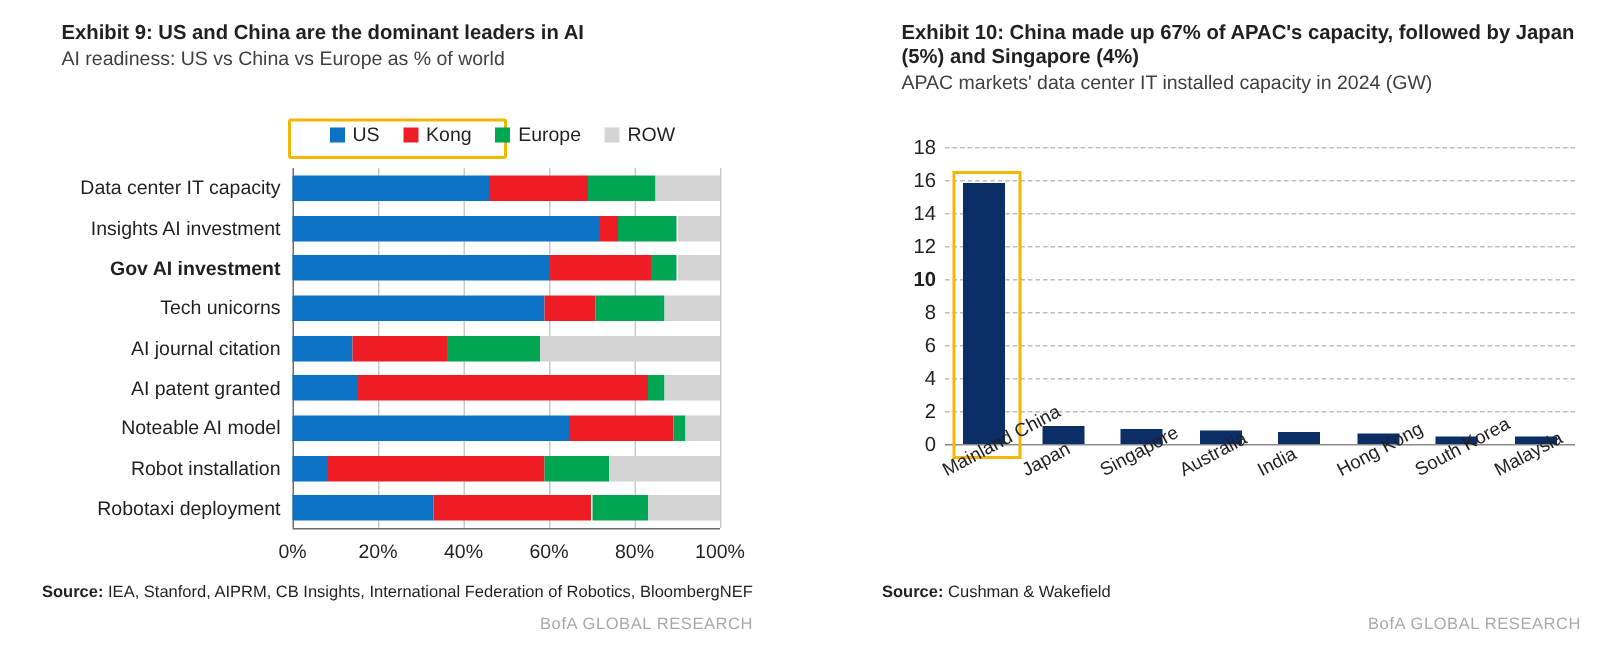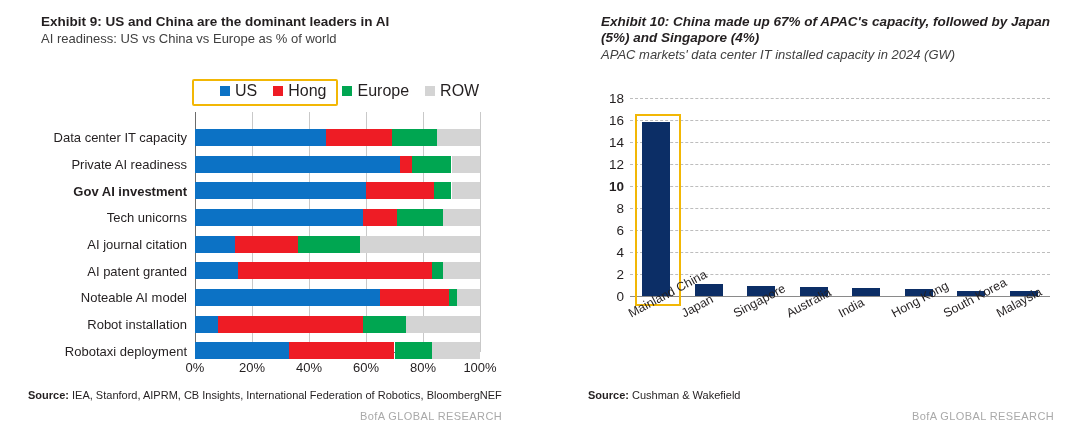--- a/index.html
+++ b/index.html
@@ -52,41 +52,40 @@
     color: #404040;
     margin-top: 1px;
   }
 
   
   .legend {
     position: absolute;
     display: flex;
     align-items: center;
     gap: 16px;
-    font-size: 16px;
+    font-size: 13px;
     padding-left: 20px;
   }
   .legend-item { display: flex; align-items: center; gap: 5px; }
   .legend-swatch { width: 10px; height: 10px; display: inline-block; }
   .legend-box {
     position: absolute;
     border: 2px solid #f2b705;
     border-radius: 2px;
   }
 
   
   .lplot {
     position: absolute;
   }
   .lrow {
     position: absolute;
     left: 0;
     height: 17px;
     width: 100%;
-    margin-top: 12px;
   }
   .lrow .cat {
     position: absolute;
     right: calc(100% + 8px);
     top: 50%;
     transform: translateY(-50%);
     white-space: nowrap;
     font-size: 13px;
     color: #231f20;
   }
@@ -188,21 +187,21 @@
     </div>
 
     <div class="legend-box" style="left:192px; top:79px; width:142px; height:23px;"></div>
     <div class="legend" style="left:200px; top:82px;">
       <div class="legend-item">
         <span class="legend-swatch" style="background:#0c72c5"></span>
         <span>US</span>
       </div>
       <div class="legend-item">
         <span class="legend-swatch" style="background:#ee1c25"></span>
-        <span>Hong</span>
+        <span>Kong</span>
       </div>
       <div class="legend-item">
         <span class="legend-swatch" style="background:#00a651"></span>
         <span>Europe</span>
       </div>
       <div class="legend-item">
         <span class="legend-swatch" style="background:#d4d4d4"></span>
         <span>ROW</span>
       </div>
     </div>
@@ -223,21 +222,21 @@
         <div class="xtick" style="left: 285px; top: 248px;">100%</div>
         <div class="axisline" style="left: 0px; top: 240px; width: 285px; height: 1px;"></div>
         <div class="lrow" style="top: 4.83333px;">
           <div class="cat">Data center IT capacity</div>
           <div class="seg" style="left: 0px; width: 131.1px; background: rgb(12, 114, 197);"></div>
           <div class="seg" style="left: 131.1px; width: 65.55px; background: rgb(238, 28, 37);"></div>
           <div class="seg" style="left: 196.65px; width: 45.6px; background: rgb(0, 166, 81);"></div>
           <div class="seg" style="left: 242.25px; width: 42.75px; background: rgb(212, 212, 212);"></div>
         </div>
         <div class="lrow" style="top: 31.5px;">
-          <div class="cat">Private AI readiness</div>
+          <div class="cat">Insights AI investment</div>
           <div class="seg" style="left: 0px; width: 205.2px; background: rgb(12, 114, 197);"></div>
           <div class="seg" style="left: 205.2px; width: 11.4px; background: rgb(238, 28, 37);"></div>
           <div class="seg" style="left: 216.6px; width: 39.9px; background: rgb(0, 166, 81);"></div>
           <div class="seg" style="left: 256.5px; width: 28.5px; background: rgb(212, 212, 212);"></div>
         </div>
         <div class="lrow" style="top: 58.1667px; font-weight: bold;">
           <div class="cat">Gov AI investment</div>
           <div class="seg" style="left: 0px; width: 171px; background: rgb(12, 114, 197);"></div>
           <div class="seg" style="left: 171px; width: 68.4px; background: rgb(238, 28, 37);"></div>
           <div class="seg" style="left: 239.4px; width: 17.1px; background: rgb(0, 166, 81);"></div>
@@ -290,21 +289,21 @@
     <div class="source" style="left:28px; top:388px; width:500px;">
       <b>Source:</b><span> IEA, Stanford, AIPRM, CB Insights, International Federation of Robotics, BloombergNEF</span>
     </div>
     <div class="brand" style="left:360px; top:410px;">BofA GLOBAL RESEARCH</div>
   </div>
 
   <div class="divider"></div>
 
   <div class="panel panel-right">
 
-    <div class="exhibit-head" style="left:28px; top:14px; width:470px;font-style:italic;">
+    <div class="exhibit-head" style="left:28px; top:14px; width:470px;">
       <div class="head-bar"></div>
       <div class="head-text">
         <div class="head-title">Exhibit 10: China made up 67% of APAC's capacity, followed by Japan (5%) and Singapore (4%)</div>
         <div class="head-sub">APAC markets' data center IT installed capacity in 2024 (GW)</div>
       </div>
     </div>
 
     <div class="rplot" id="rplot" style="left:70px; top:98px; width:420px; height:198px;">
 
     <div class="rgrid" style="top: 198px; border-top: 1px solid rgb(138, 138, 138);"></div>

